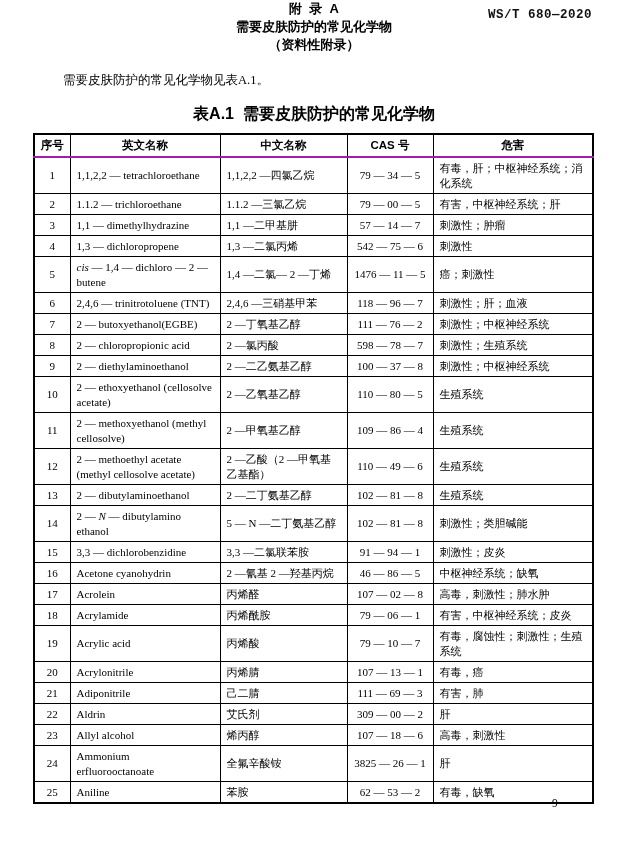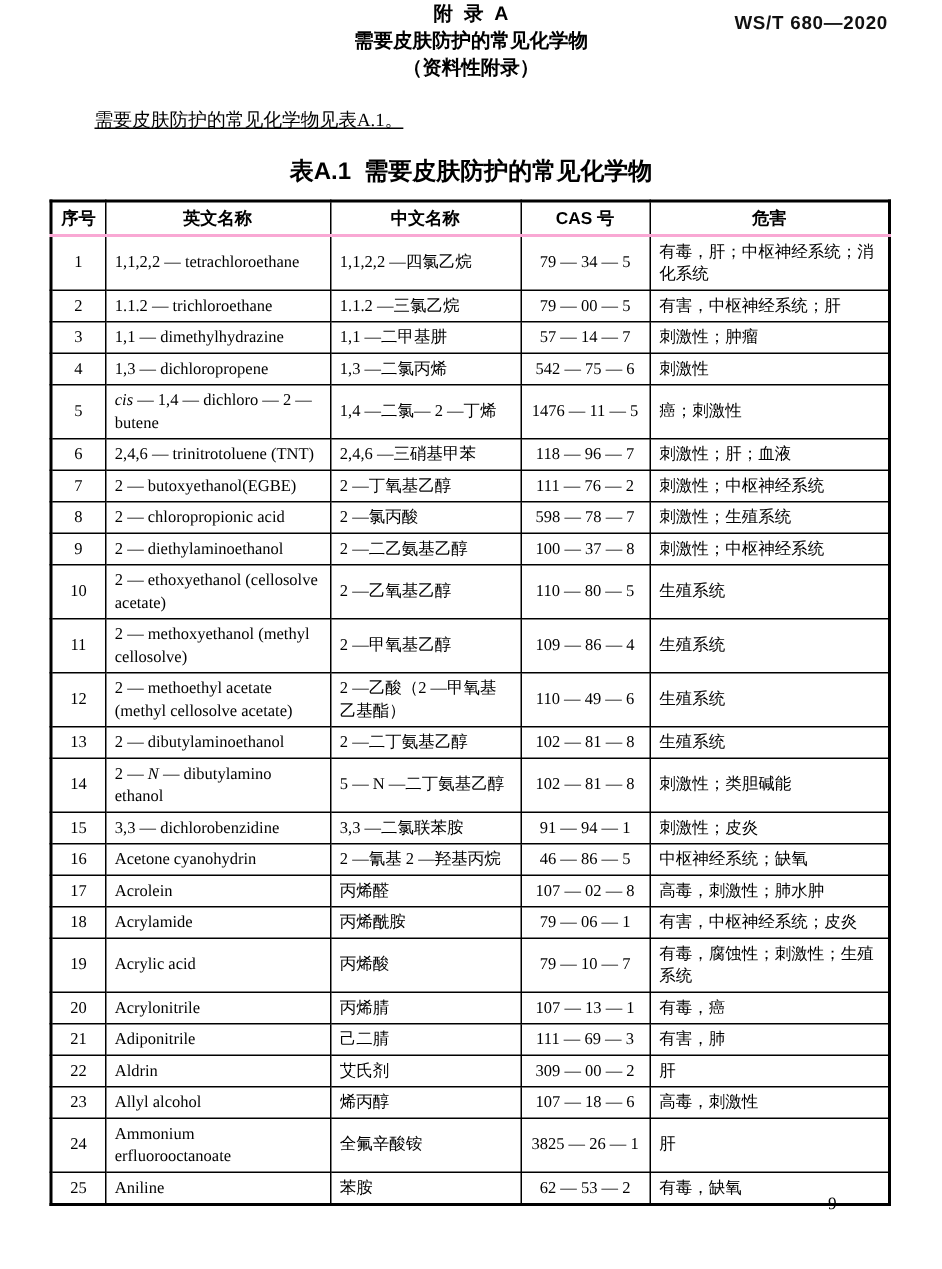--- a/index.html
+++ b/index.html
@@ -4,46 +4,46 @@
 <style>
   html,body { margin:0; padding:0; background:#e8e8e8; }
   .page {
     width:628px; height:846px; margin:0 auto; position:relative;
     background:#ffffff; color:#111;
     font-family:"Liberation Serif","DejaVu Serif",serif;
     overflow:hidden;
   }
   .doc-number {
     position:absolute; top:8px; right:36px;
-    font-family:Liberation Sans, sans-serif;
+    font-family:Liberation Mono, monospace;
     font-weight:bold; font-size:12.5px; letter-spacing:0.5px;
   }
   .appendix-title {
     text-align:center;
     font-family:"Liberation Sans","DejaVu Sans",sans-serif;
     font-weight:bold; font-size:13px; line-height:18px; color:#000;
   }
   .appendix-title div { white-space:pre-wrap; }
   .intro {
-    margin:18px 0 0 63px; font-size:12.5px; color:#000;text-decoration:underline;
+    margin:18px 0 0 63px; font-size:12.5px; color:#000;
   }
   .caption {
     text-align:center; margin:15px 0 8px;
     font-family:"Liberation Sans","DejaVu Sans",sans-serif;
     font-weight:bold; font-size:16px; color:#000; white-space:pre-wrap;
   }
   table.chem {
     margin-left:33px; width:559px; border-collapse:collapse;
     table-layout:fixed; border:2px solid #000;
   }
   table.chem th, table.chem td { border:1px solid #000; }
   table.chem thead th {
     font-family:"Liberation Sans","DejaVu Sans",sans-serif;
     font-weight:bold; font-size:11.5px; padding:3px 2px;
-    border-bottom:2px solid #f9a8d4; text-align:center; color:#000;
+    border-bottom:2px solid #a21caf; text-align:center; color:#000;
   }
   table.chem td {
     font-size:11px; line-height:15px; padding:2.5px 6px;
     vertical-align:middle; color:#000;
   }
   td.c { text-align:center; padding:2.5px 2px; }
   td.t { padding-left:8px; }
   .page-number {
     position:absolute; top:797px; left:552px; font-size:11.5px; color:#000;
   }

